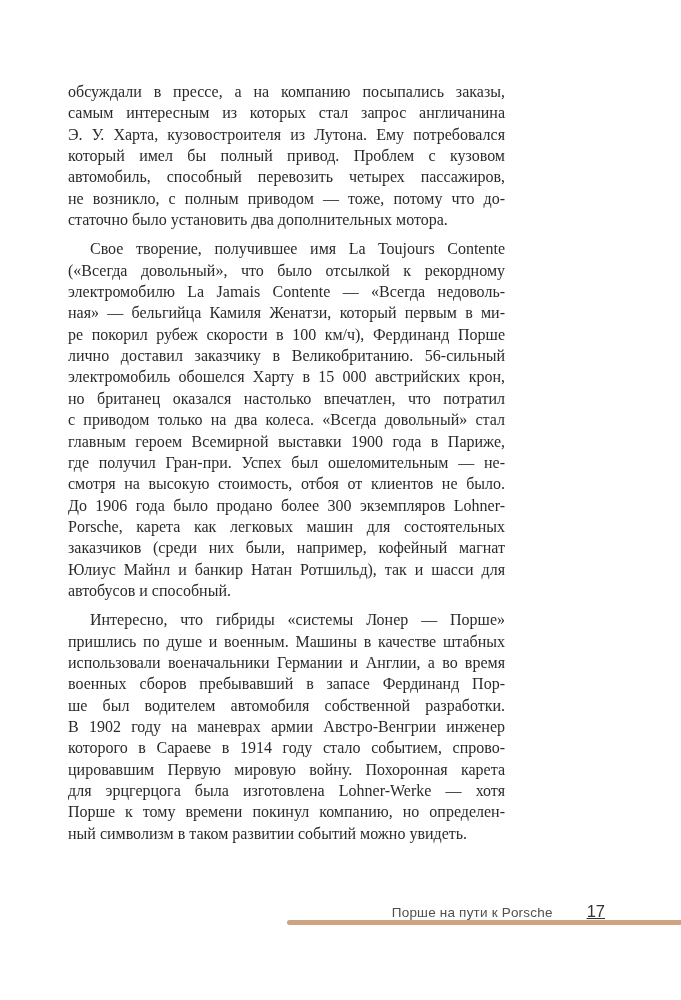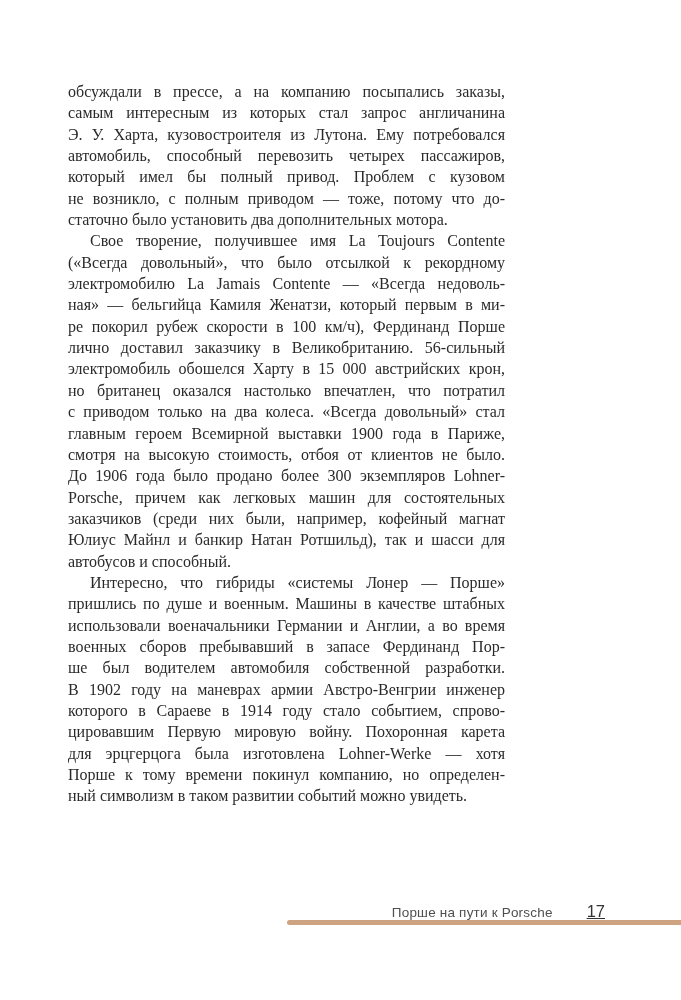--- a/index.html
+++ b/index.html
@@ -28,20 +28,21 @@
   .para .line {
     text-align: justify;
     text-align-last: justify;
     white-space: normal;
   }
   .para .line.last {
     text-align-last: left;
   }
   .para.indent .line.first {
     text-indent: 22px;
+    margin-top: 8px;
   }
   .footer-text {
     position: absolute;
     top: 902px;
     right: 76px;
     display: flex;
     align-items: baseline;
     gap: 34px;
     font-family: "Liberation Sans", sans-serif;
   }
@@ -68,39 +69,40 @@
 <body>
 
 <div class="page">
 
   <main class="text-block" id="text-block" style="color: rgb(42, 42, 42);">
 
   <div class="para">
         <div class="line first">обсуждали в прессе, а на компанию посыпались заказы,</div>
         <div class="line">самым интересным из которых стал запрос англичанина</div>
         <div class="line">Э. У. Харта, кузовостроителя из Лутона. Ему потребовался</div>
+        <div class="line">который имел бы полный привод. Проблем с кузовом</div>
         <div class="line">автомобиль, способный перевозить четырех пассажиров,</div>
-        <div class="line">который имел бы полный привод. Проблем с кузовом</div>
         <div class="line">не возникло, с полным приводом — тоже, потому что до-</div>
         <div class="line last">статочно было установить два дополнительных мотора.</div>
       </div>
       <div class="para indent">
         <div class="line first">Свое творение, получившее имя La Toujours Contente</div>
         <div class="line">(«Всегда довольный», что было отсылкой к рекордному</div>
         <div class="line">электромобилю La Jamais Contente — «Всегда недоволь-</div>
         <div class="line">ная» — бельгийца Камиля Женатзи, который первым в ми-</div>
         <div class="line">ре покорил рубеж скорости в 100 км/ч), Фердинанд Порше</div>
         <div class="line">лично доставил заказчику в Великобританию. 56-сильный</div>
         <div class="line">электромобиль обошелся Харту в 15 000 австрийских крон,</div>
         <div class="line">но британец оказался настолько впечатлен, что потратил</div>
         <div class="line">с приводом только на два колеса. «Всегда довольный» стал</div>
         <div class="line">главным героем Всемирной выставки 1900 года в Париже,</div>
+        <div class="line">где получил Гран-при. Успех был ошеломительным — не-</div>
         <div class="line">смотря на высокую стоимость, отбоя от клиентов не было.</div>
         <div class="line">До 1906 года было продано более 300 экземпляров Lohner-</div>
-        <div class="line">Porsche, причем как легковых машин для состоятельных</div>
+        <div class="line">Porsche, карета как легковых машин для состоятельных</div>
         <div class="line">заказчиков (среди них были, например, кофейный магнат</div>
         <div class="line">Юлиус Майнл и банкир Натан Ротшильд), так и шасси для</div>
         <div class="line last">автобусов и способный.</div>
       </div>
       <div class="para indent">
         <div class="line first">Интересно, что гибриды «системы Лонер — Порше»</div>
         <div class="line">пришлись по душе и военным. Машины в качестве штабных</div>
         <div class="line">использовали военачальники Германии и Англии, а во время</div>
         <div class="line">военных сборов пребывавший в запасе Фердинанд Пор-</div>
         <div class="line">ше был водителем автомобиля собственной разработки.</div>

